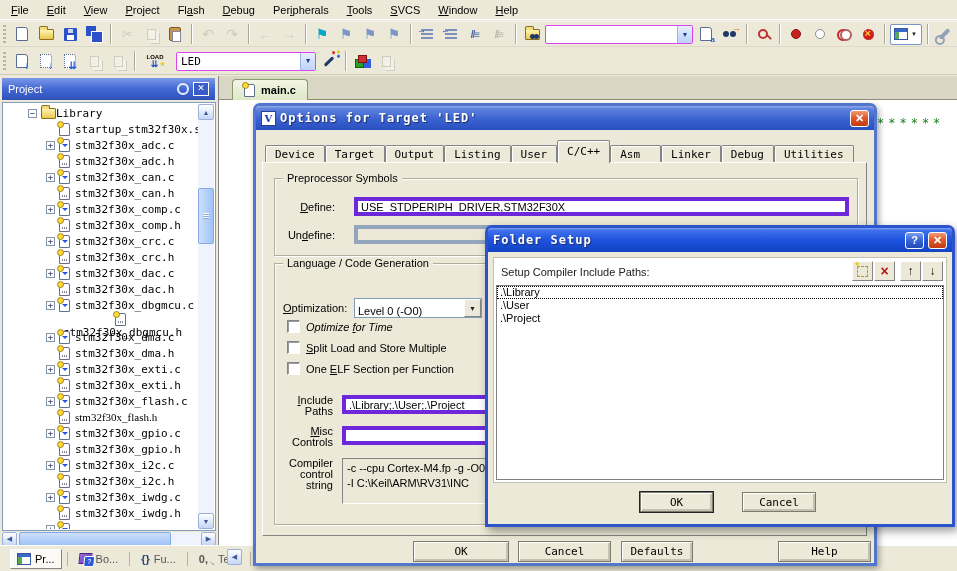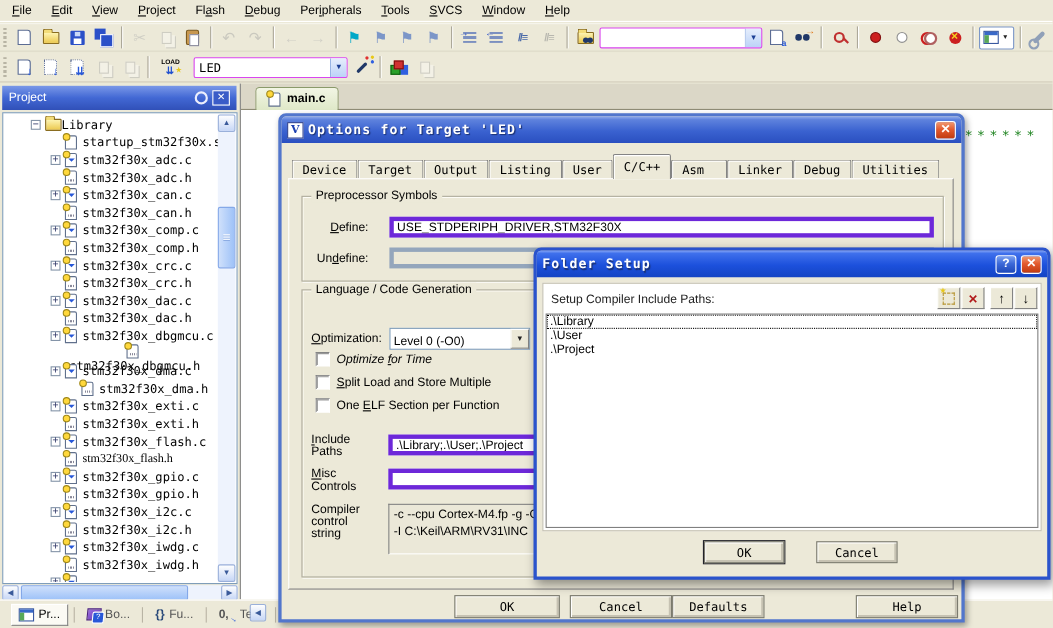--- a/index.html
+++ b/index.html
@@ -131,21 +131,21 @@
   .tab{font-family:"DejaVu Sans Mono",monospace;font-size:11px;padding:2px 9px 0;border:1px solid #848484;border-bottom:none;background:#ece9d8;border-radius:2px 2px 0 0;box-shadow:inset 1px 1px 0 #fff;height:17px;margin-bottom:1px;cursor:default;white-space:nowrap}
   .tab.active{height:23px;padding-top:4px;margin-bottom:0;position:relative;z-index:3}
   .tab.wide{padding-right:20px}
   #opt-panel{position:absolute;left:6px;top:56px;width:605px;height:374px;border:1px solid;border-color:#fff #848484 #848484 #fff;background:#ece9d8;z-index:1}
   .grp{position:absolute;border:1px solid #b0ad9e;box-shadow:1px 1px 0 #fff,inset 1px 1px 0 #fdfcf6}
   .legend{position:absolute;top:-7px;left:8px;background:#ece9d8;padding:0 4px}
   #grp-preproc{left:11px;top:15px;width:584px;height:78px}
   #grp-lang{left:11px;top:100px;width:584px;height:262px}
   .frow{position:absolute;display:flex;align-items:center}
   .flabel{width:52px;text-align:right;margin-right:19px;flex:none}
-  .flabel2{width:50px;text-align:left;margin-right:20px;flex:none;line-height:11px}
+  .flabel2{width:50px;text-align:right;margin-right:9px;flex:none;line-height:11px}
   .cbrow{position:absolute;left:12px;display:flex;align-items:center;gap:6px}
   .cb{width:13px;height:13px;background:#fff;border:1px solid;border-color:#848484 #fff #fff #848484;box-shadow:inset 1px 1px 0 #9a9a9a;flex:none}
   .selbox{width:128px;height:20px;background:#fff;border:1px solid #7f9db9;display:flex;align-items:flex-end}
   .selbox .val{flex:1;padding:0 3px;white-space:nowrap}
   .selbox .btn{width:17px;height:18px;background:#ece9d8;border:1px solid;border-color:#fff #848484 #848484 #fff;font-size:7px;display:flex;align-items:center;justify-content:center;color:#222}
   .multiline{border:1px solid;border-color:#848484 #fff #fff #848484;background:#ebe8d8;padding:2px 4px;line-height:15px;overflow:hidden}
   #od-buttons .pbtn{top:0}
   #od-buttons{position:absolute;left:0;top:435px;width:100%;height:22px}
   
   #fold-dlg{left:485px;top:225px;width:470px;height:302px;border:3px solid #2a53cc;box-shadow:3px 4px 10px rgba(0,0,0,.4);z-index:5}
@@ -421,21 +421,21 @@
         <div class="trow" style="padding-left: 42px; flex-direction: column;">
           <span class="tspace"></span>
           <span class="ficon h"></span>
           <span>stm32f30x_dbgmcu.h</span>
         </div>
         <div class="trow" style="padding-left: 42px;">
           <span class="exp">+</span>
           <span class="ficon c"></span>
           <span>stm32f30x_dma.c</span>
         </div>
-        <div class="trow" style="padding-left: 42px; margin-left: 15px;">
+        <div class="trow" style="padding-left: 42px;">
           <span class="tspace"></span>
           <span class="ficon h"></span>
           <span>stm32f30x_dma.h</span>
         </div>
         <div class="trow" style="padding-left: 42px;">
           <span class="exp">+</span>
           <span class="ficon c"></span>
           <span>stm32f30x_exti.c</span>
         </div>
         <div class="trow" style="padding-left: 42px;">
@@ -592,21 +592,21 @@
         <div id="compiler-box" class="multiline" style="width:506px;height:46px">
             <div>-c --cpu Cortex-M4.fp -g -O0 --a</div>
             <div>-I C:\Keil\ARM\RV31\INC</div>
           </div>
       </div>
     </div>
   </div>
   <div id="od-buttons">
     <span class="pbtn" style="left:157px;width:96px">OK</span>
     <span class="pbtn" style="left:262px;width:93px">Cancel</span>
-    <span class="pbtn" style="left:355px;width:84px">Defaults</span>
+    <span class="pbtn" style="left:365px;width:72px">Defaults</span>
     <span class="pbtn" style="left:522px;width:93px">Help</span>
   </div>
 </div>
 
 <div id="fold-dlg" class="dlg">
   <div class="titlebar">
     <span class="t">Folder Setup</span>
     <span class="capbtn capq">?</span>
     <span class="capbtn capx">✕</span>
   </div>

